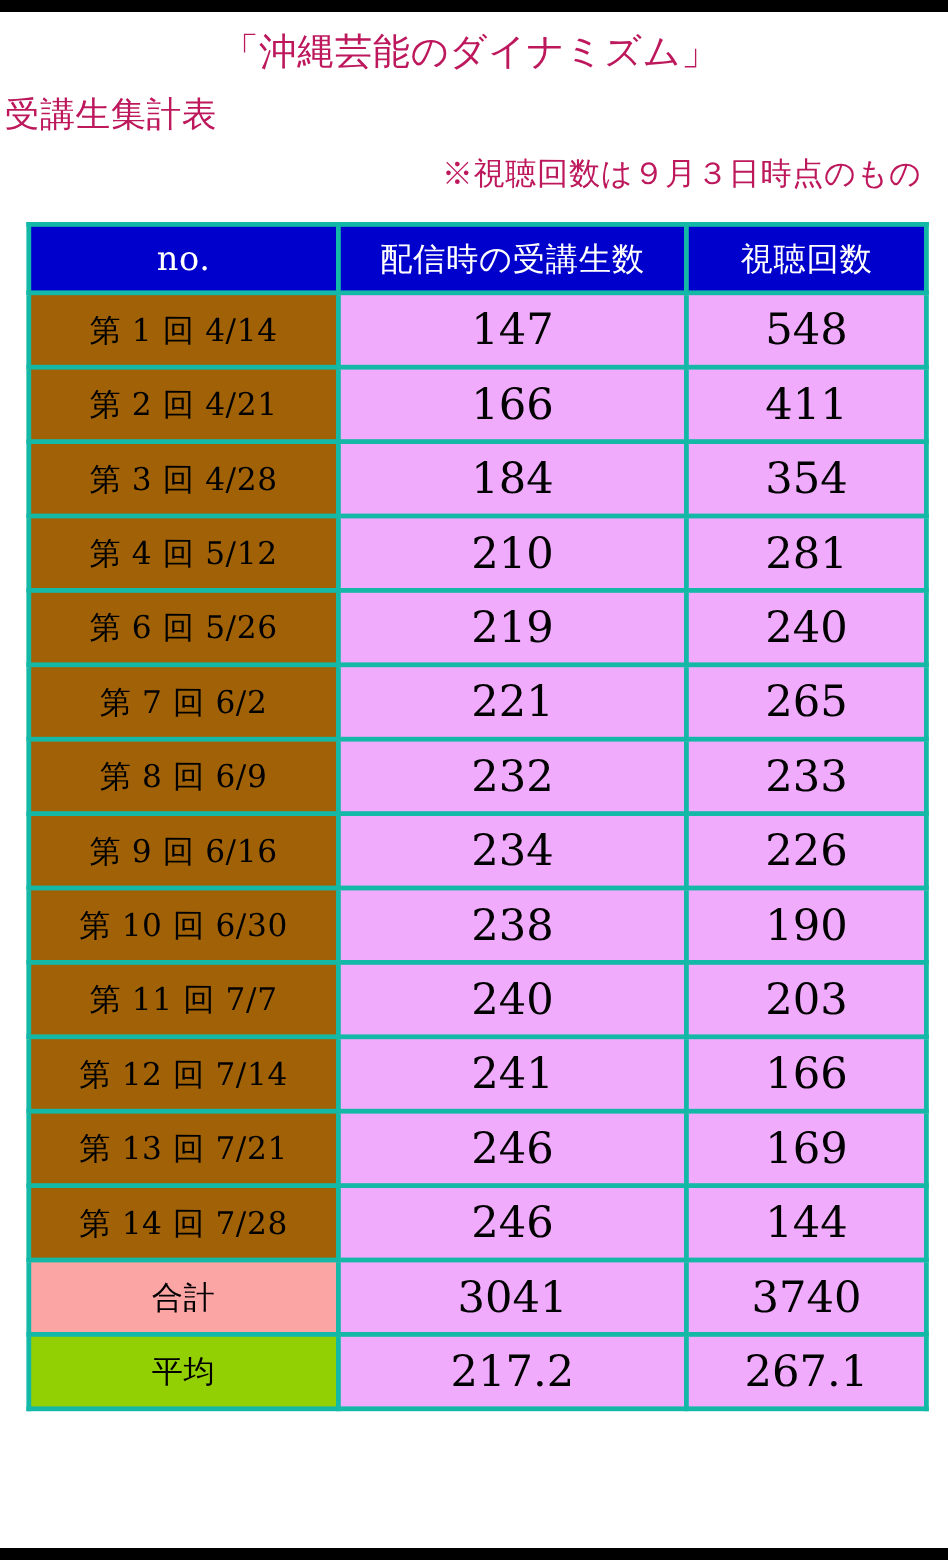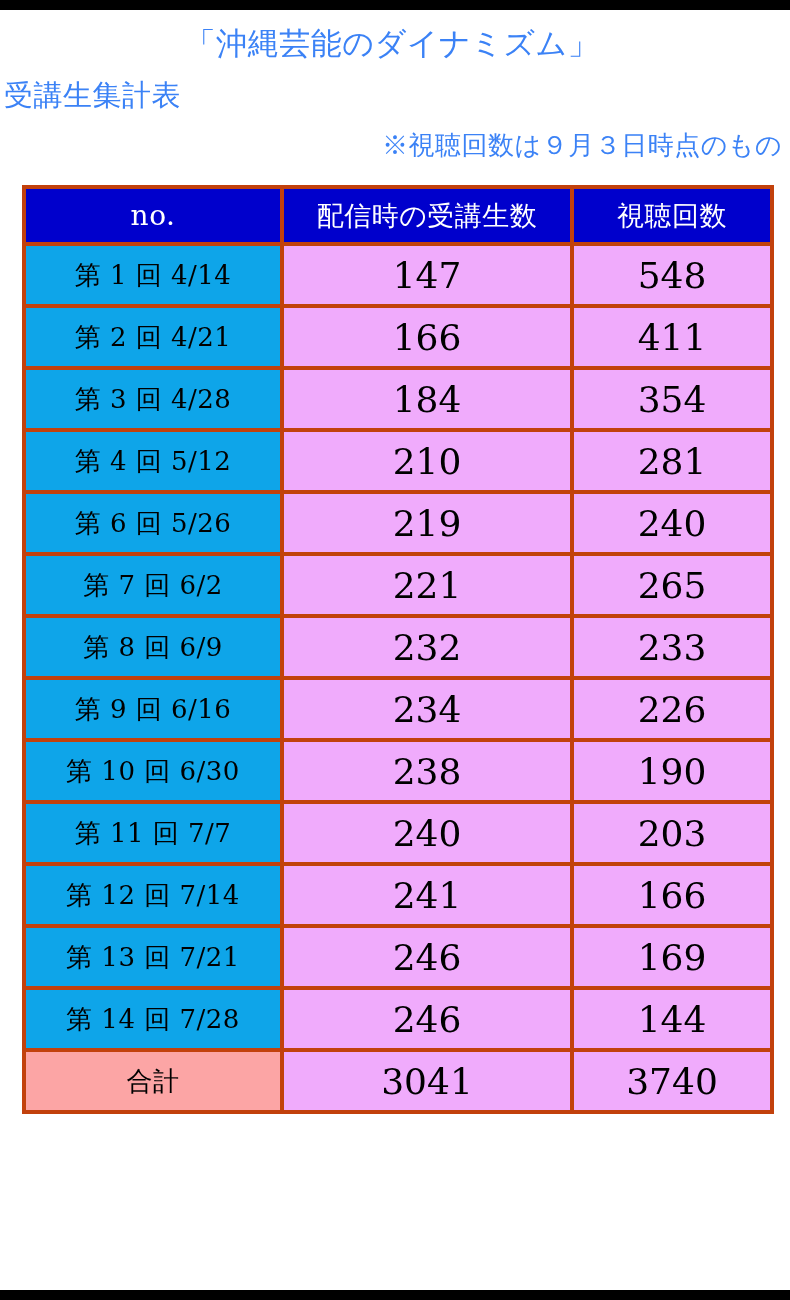--- a/index.html
+++ b/index.html
@@ -35,42 +35,42 @@
     height: 1280px;
     background: #ffffff;
   }
 
   
   .titles {
     padding-top: 18px;
   }
   .title-line {
     font-family: "DejaVu Serif", "Liberation Serif", serif;
-    color: #3b82f6;
+    color: #be185d;
     white-space: nowrap;
     line-height: 1.0;
   }
   .title-main {
     font-size: 31px;
     text-align: center;
     padding-right: 6px;
     letter-spacing: 0.5px;
   }
   .title-sub {
     font-size: 29px;
     text-align: left;
     padding-top: 22px;
     padding-left: 4px;
     letter-spacing: 0.5px;
   }
   .title-note {
     font-size: 26px;
     text-align: right;
     padding-top: 22px;
-    padding-right: 8px;
+    padding-right: 22px;
     letter-spacing: 0.5px;
   }
 
   
   .table-wrap {
     position: absolute;
     top: 175px;
     left: 22px;
     width: 748px;
   }
@@ -78,21 +78,21 @@
     border-collapse: collapse;
     width: 748px;
     table-layout: fixed;
   }
   table.stats col.c-no    { width: 258px; }
   table.stats col.c-stu   { width: 290px; }
   table.stats col.c-view  { width: 200px; }
 
   table.stats th,
   table.stats td {
-    border: 4px solid #c2410c;
+    border: 4px solid #14b8a6;
     text-align: center;
     vertical-align: middle;
     font-family: "DejaVu Serif", "Liberation Serif", serif;
     padding: 0;
   }
 
   table.stats thead th {
     height: 53px;
     background: #0000CC;
     color: #ffffff;
@@ -102,21 +102,21 @@
   }
   table.stats thead th.h-no { font-size: 28px; }
 
   table.stats tbody td {
     height: 58px;
     font-size: 36px;
     background: #f0abfc;
     color: #000000;
   }
   table.stats tbody td.label {
-    background: #0ea5e9;
+    background: #a16207;
     font-size: 26px;
     letter-spacing: 0.5px;
   }
   table.stats tbody tr.total td.label {
     background: #fca5a5;
   }
   table.stats tbody tr.average td.label {
     background: #93D003;
   }
   table.stats tbody tr.average td {
@@ -223,20 +223,25 @@
           <td>246</td>
           <td>144</td>
         </tr>
 
         <tr class="total">
           <td class="label">合計</td>
           <td>3041</td>
           <td>3740</td>
         </tr>
 
+        <tr class="average dbl-sep">
+          <td class="label">平均</td>
+          <td>217.2</td>
+          <td>267.1</td>
+        </tr>
 
       </tbody>
     </table>
   </div>
 
 </div>
 
 <div class="edge-bar bottom"></div>
 
 </body></html>

